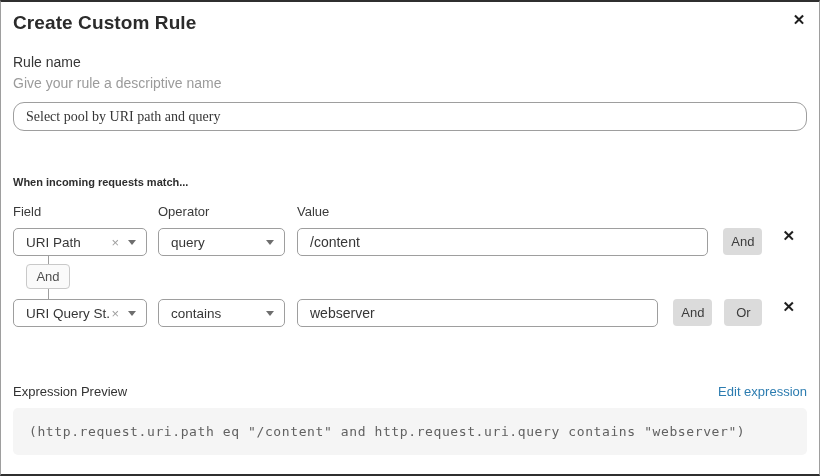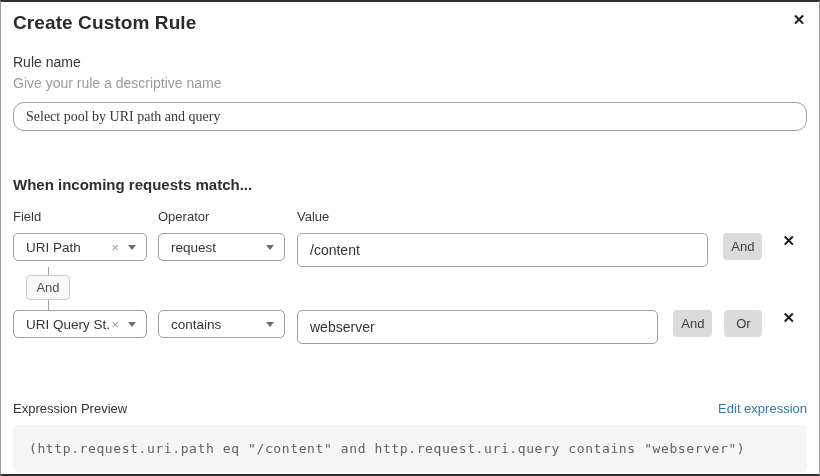--- a/index.html
+++ b/index.html
@@ -60,21 +60,21 @@
     border-radius: 11px;
     padding: 0 12px;
     font-size: 14px;
     color: #363636;
     font-family: Liberation Serif, serif;
     outline: none;
     background: #fff;
   }
   .match-heading {
     margin-top: 45px;
-    font-size: 15px;
+    font-size: 11px;
     font-weight: 700;
     color: #2e2e2e;
   }
   .col-labels {
     display: flex;
     margin-top: 16px;
     font-size: 13px;
     color: #3a3a3a;
   }
   .col-labels .col-field { width: 145px; }
@@ -117,21 +117,21 @@
     border-left: 4.5px solid transparent;
     border-right: 4.5px solid transparent;
     border-top: 5.5px solid #6e6e6e;
     flex: none;
   }
   .value-input {
     flex: 1;
     height: 28px;
     border: 1px solid #9e9e9e;
     border-radius: 5px;
-    padding: 16px 12px;
+    padding: 10px 12px;
     font-size: 14px;
     color: #363636;
     font-family: "Liberation Sans", "DejaVu Sans", sans-serif;
     outline: none;
     background: #fff;
     min-width: 0;
   }
   .logic-btn {
     min-width: 38px;
     height: 27px;
@@ -226,21 +226,21 @@
     <div class="col-value">Value</div>
   </div>
 
   <div class="match-row">
     <div class="select-box select-field">
       <span class="select-label">URI Path</span>
       <span class="clear-x">×</span>
       <span class="caret"></span>
     </div>
     <div class="select-box select-operator">
-      <span class="select-label">request</span>
+      <span class="select-label">query</span>
       <span class="caret"></span>
     </div>
     <input class="value-input" type="text" value="/content" style="">
     <button class="logic-btn btn-and">And</button>
     <button class="row-delete">
       <span>✕</span>
     </button>
   </div>
 
   <div class="connector">

